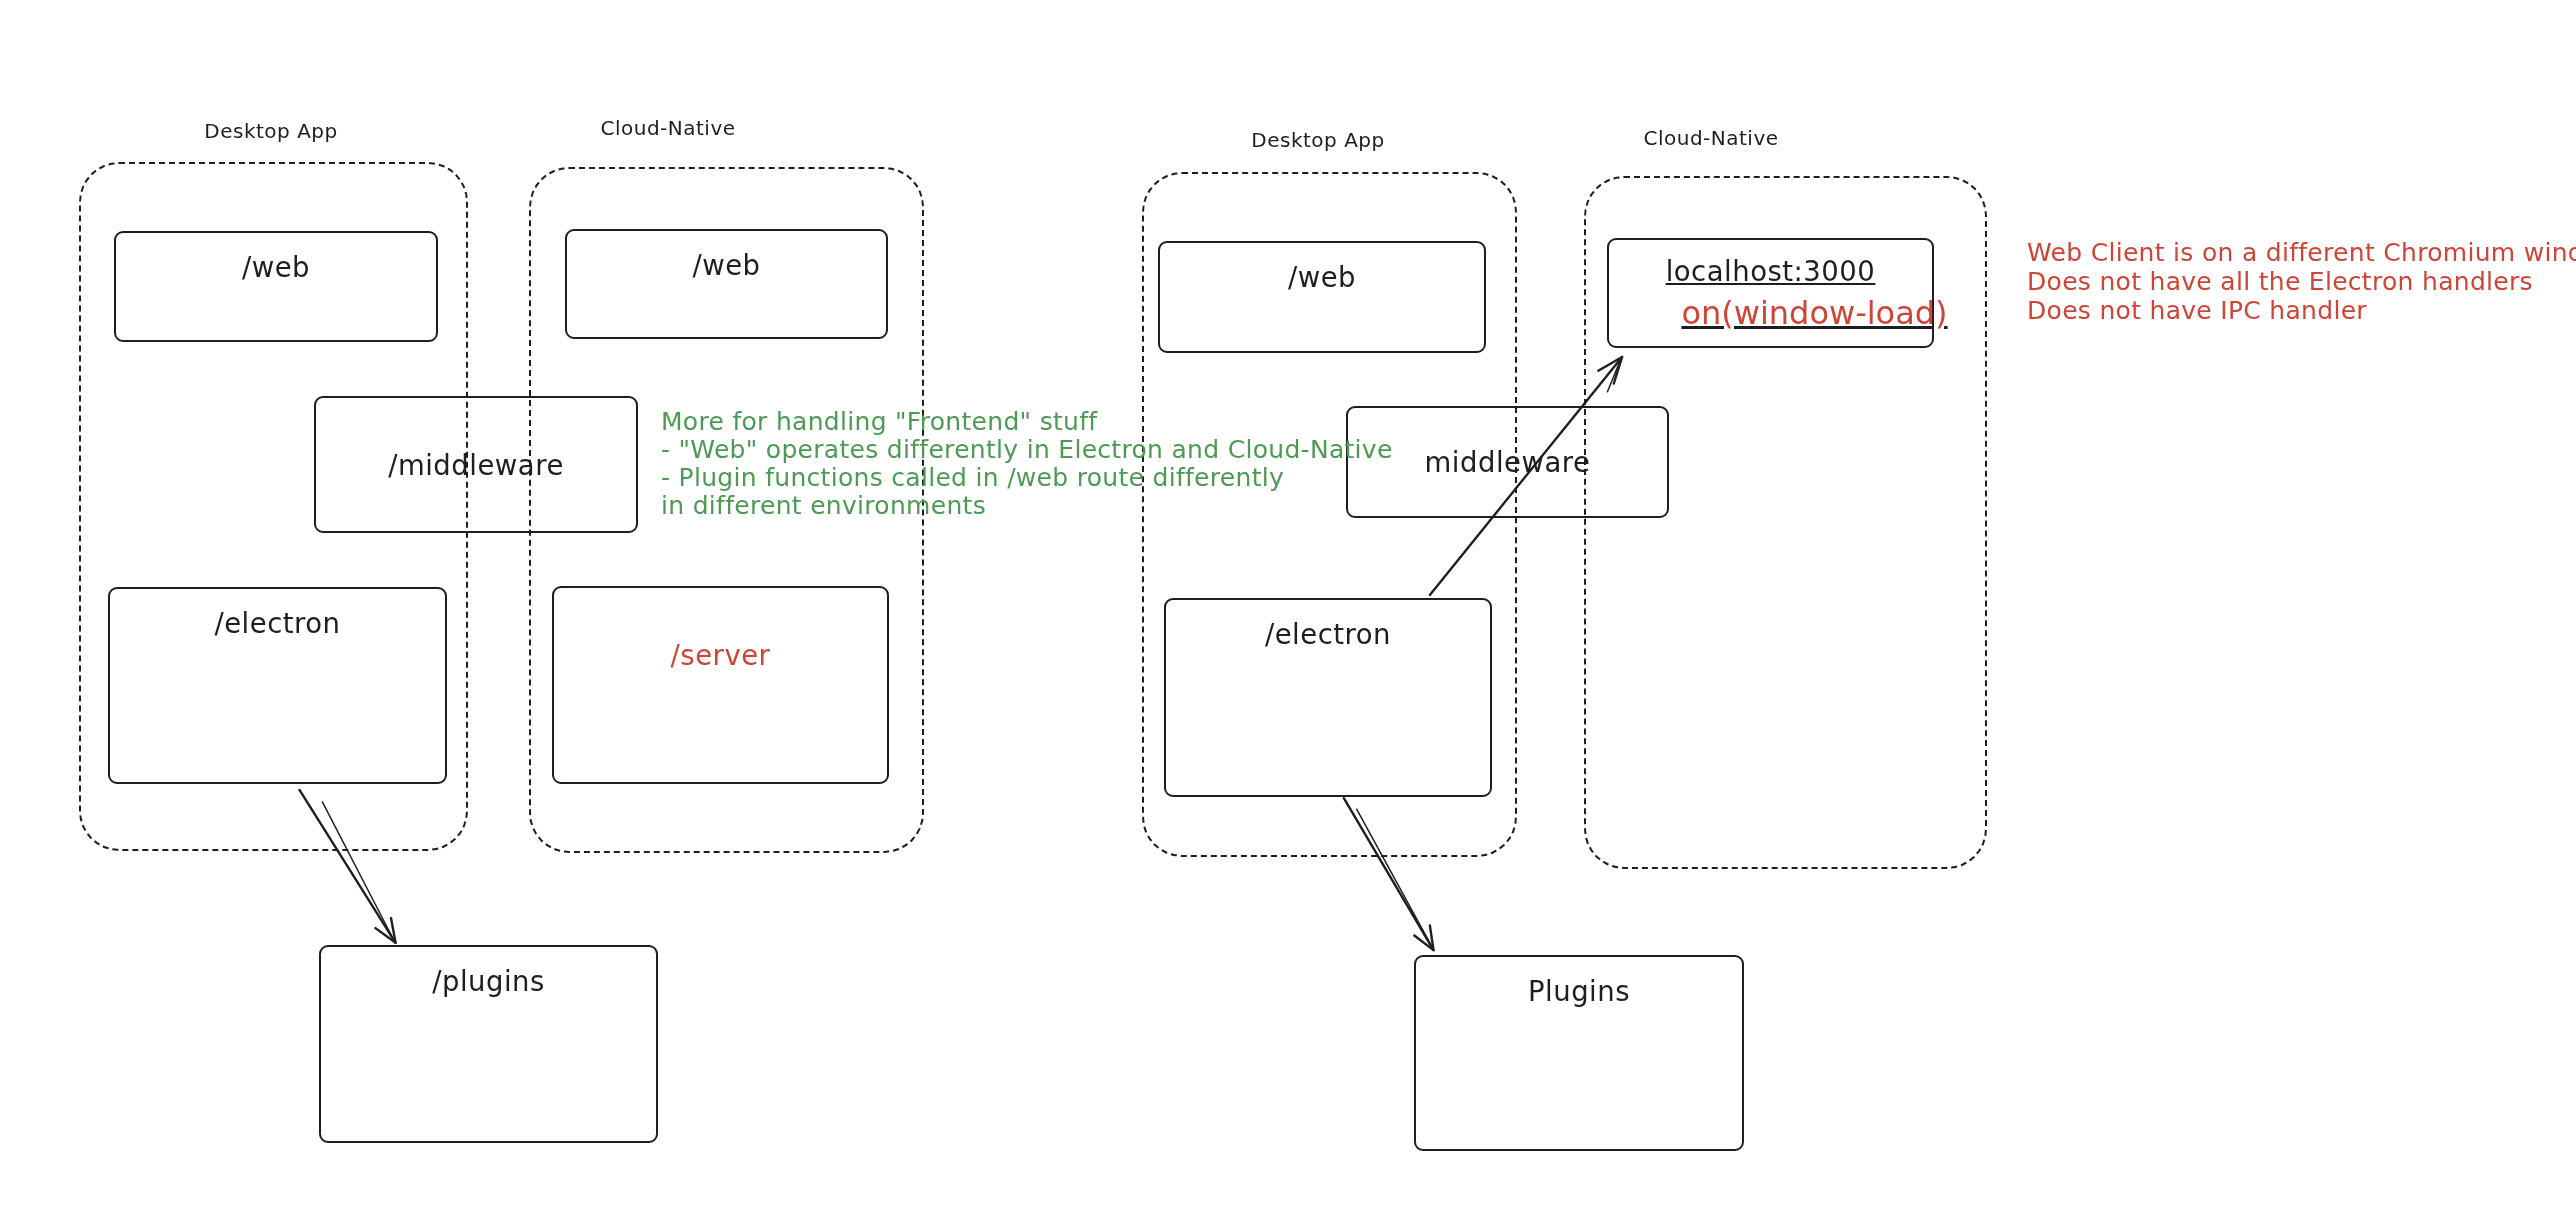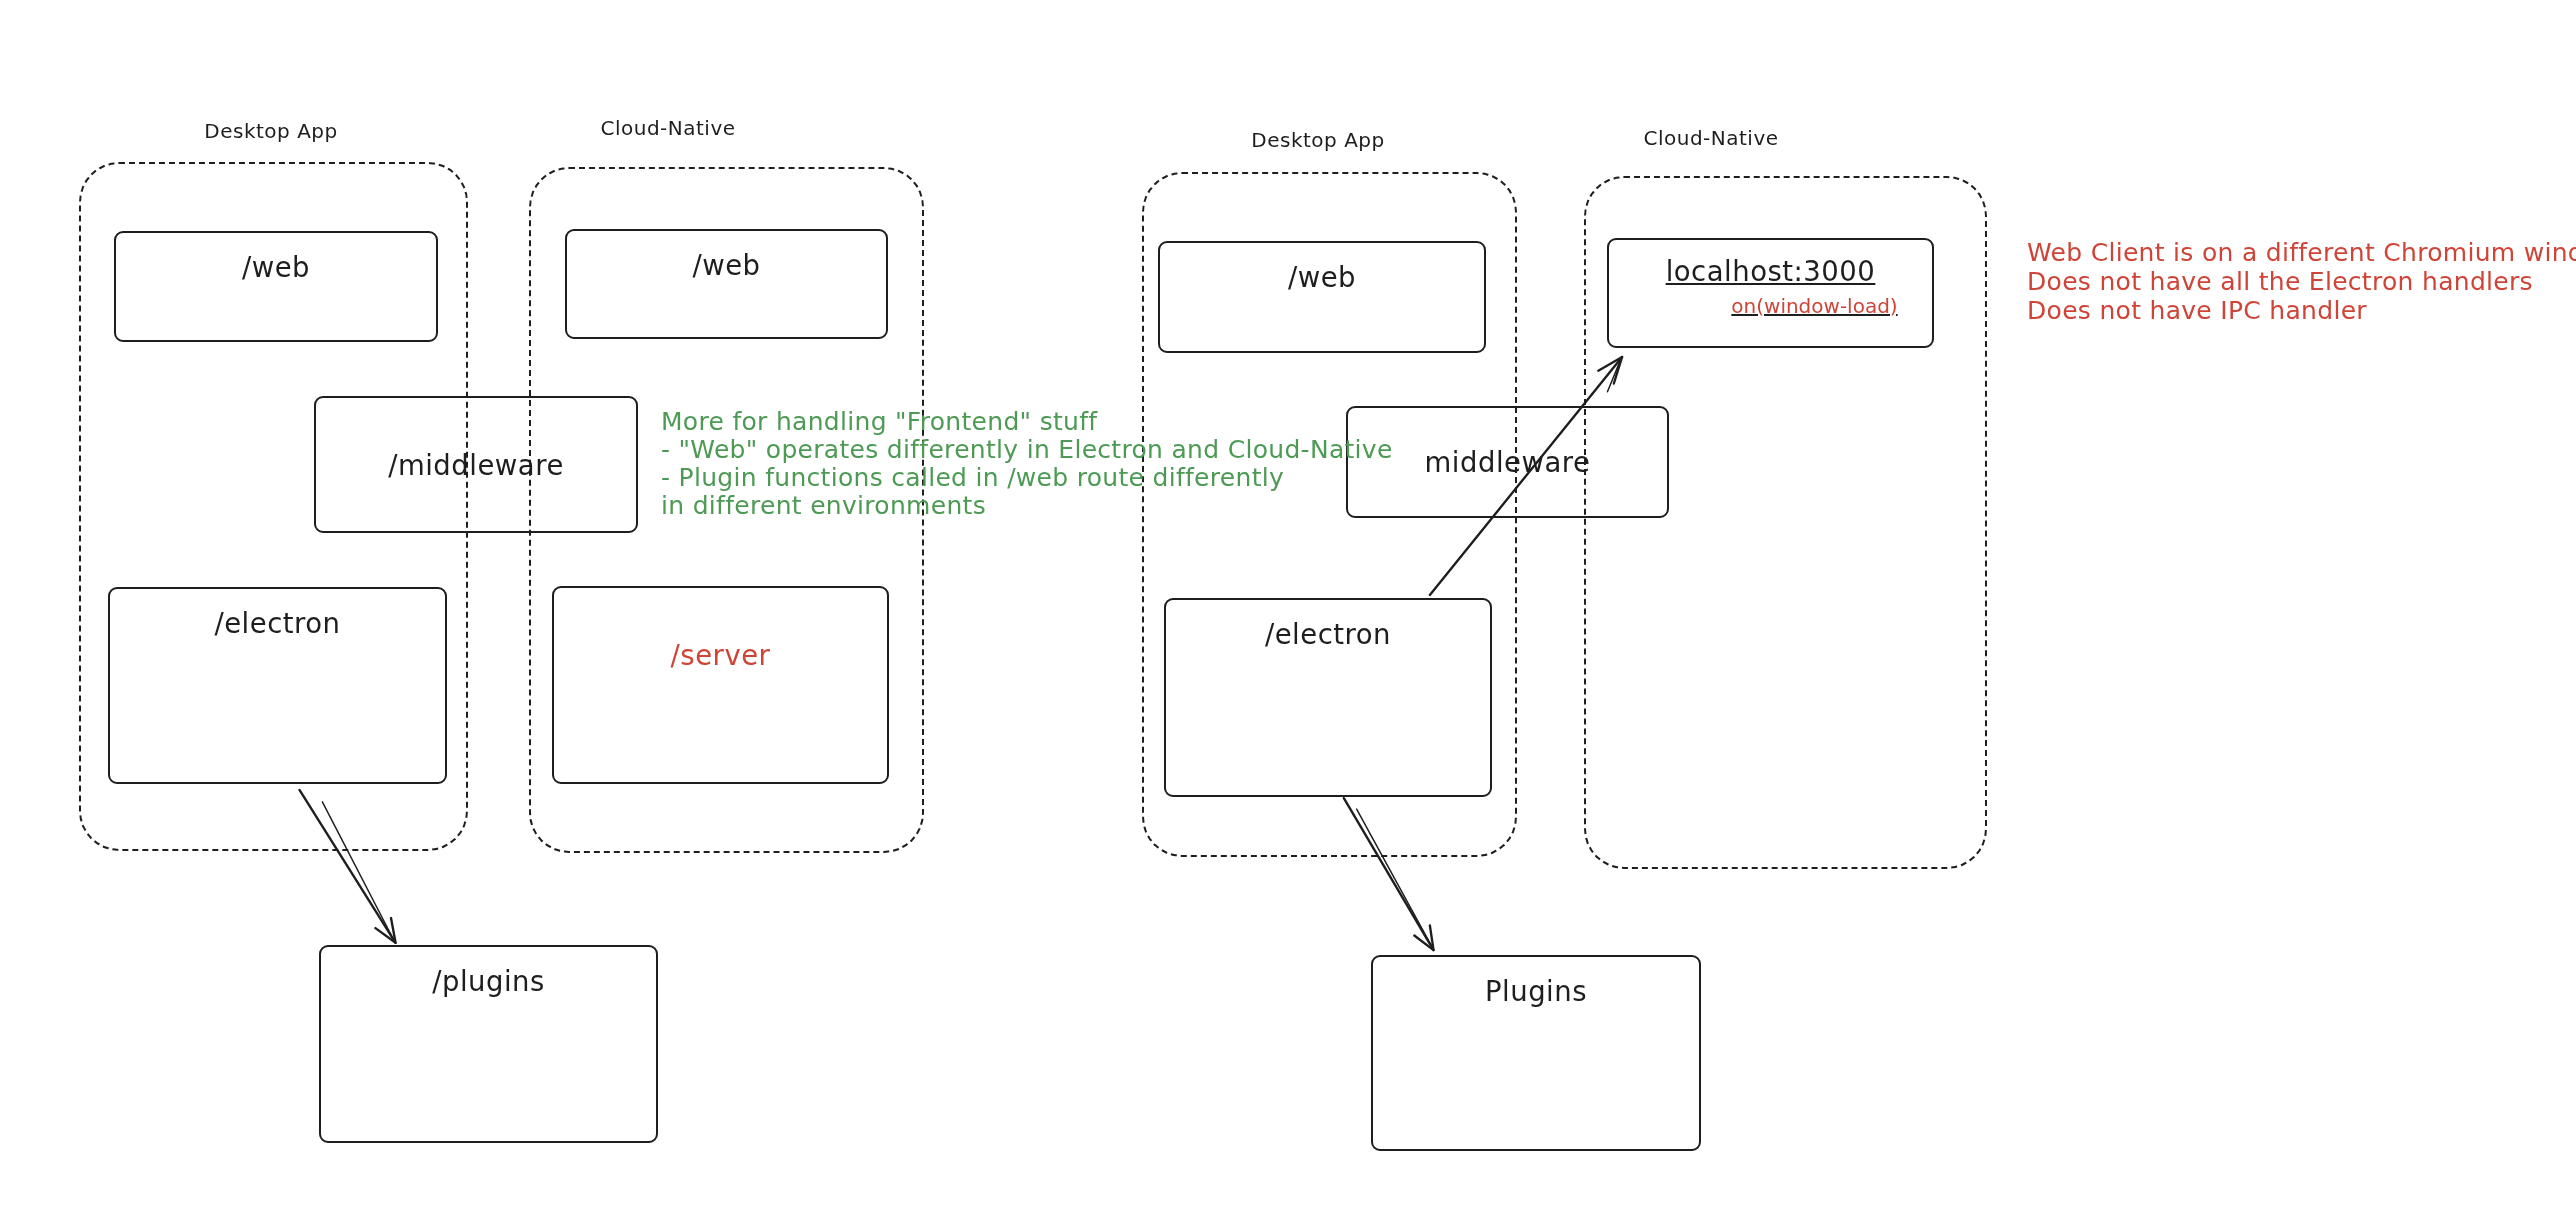--- a/index.html
+++ b/index.html
@@ -36,21 +36,21 @@
   }
   .node.v-top { justify-content: flex-start; padding-top: 18.3px; }
   .node.v-center { justify-content: center; }
   .node-label {
     font-size: 27.5px;
     letter-spacing: 0.5px;
     white-space: nowrap;
   }
   .node-label.red { color: #cf4437; margin-top: 33px; }
   .sub-label {
-    font-size: 20px;
+    font-size: 32px;
     color: #cf4437;
     margin-top: 7.3px;
     transform: translateX(44px);
     white-space: nowrap;
   }
   .note {
     position: absolute;
     font-size: 25px;
     letter-spacing: 0.3px;
     white-space: nowrap;
@@ -113,21 +113,21 @@
   <div class="node v-top" style="left:1607px; top:238px; width:327px; height:110px; padding-top:14.6px;text-decoration:underline;">
     <div class="node-label">localhost:3000</div>
     <div class="sub-label">on(window-load)</div>
   </div>
   <div class="node v-center" style="left:1346px; top:406px; width:323px; height:112px;">
     <div class="node-label">middleware</div>
   </div>
   <div class="node v-top" style="left:1164px; top:598px; width:328px; height:199px;">
     <div class="node-label">/electron</div>
   </div>
-  <div class="node v-top" style="left:1371px; top:955px; width:330px; height:196px;">
+  <div class="node v-top" style="left:1414px; top:955px; width:330px; height:196px;">
     <div class="node-label">Plugins</div>
   </div>
 
   <div class="note green" style="left:661px; top:408px;">
     <div>More for handling "Frontend" stuff</div>
     <div>- "Web" operates differently in Electron and Cloud-Native</div>
     <div>- Plugin functions called in /web route differently</div>
     <div>in different environments</div>
   </div>
 

